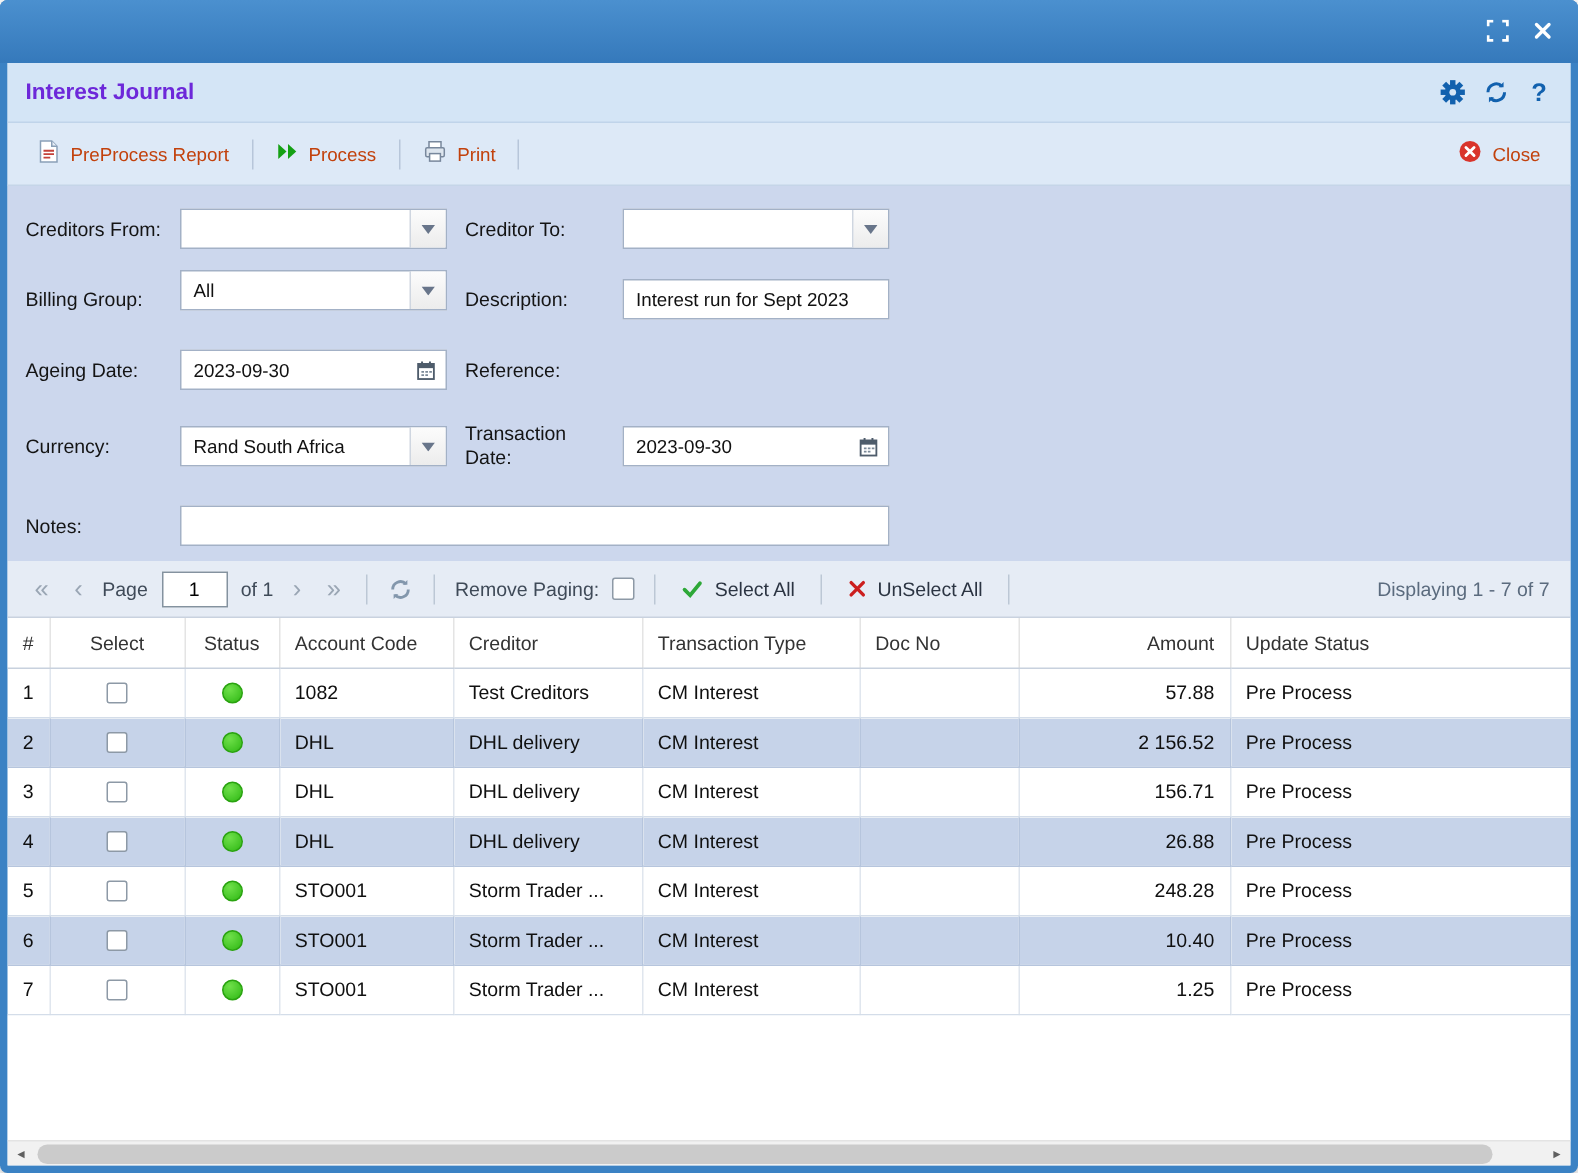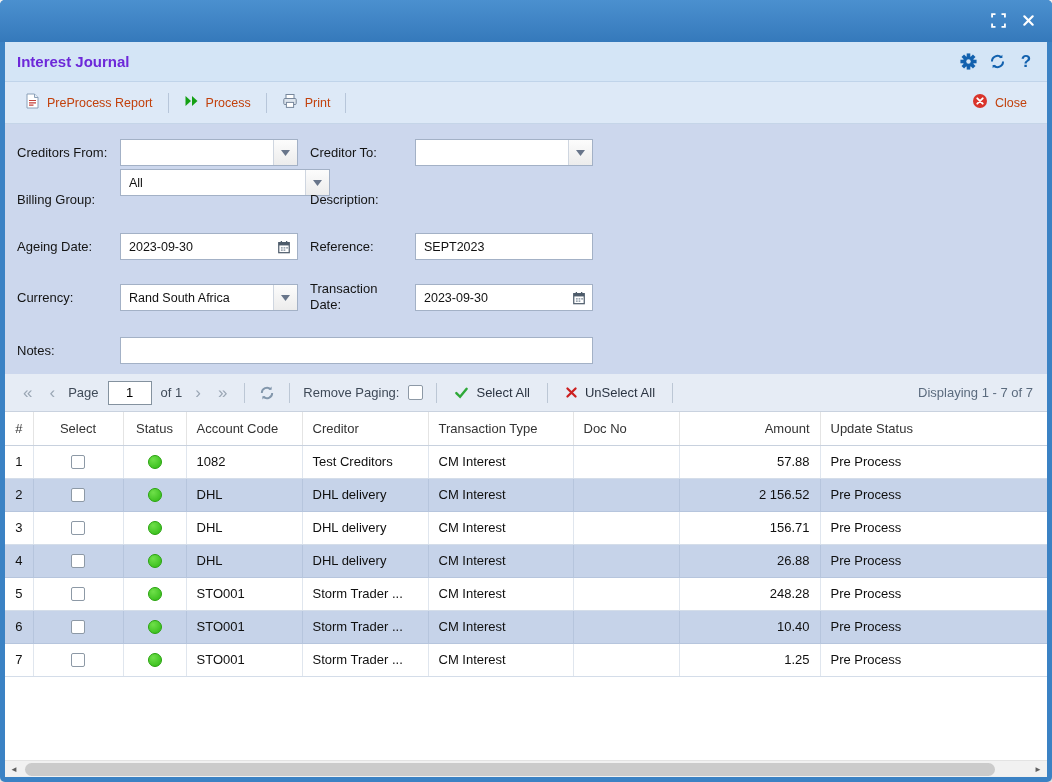--- a/index.html
+++ b/index.html
@@ -196,46 +196,46 @@
       <div class="field" style="left:410px; top:15px; width:178px;">
         <span class="val"></span>
         <span class="combo-btn">
           <svg width="9" height="6" viewBox="0 0 9 6">
               <path d="M0 0h9L4.5 6z" fill="#68758a"></path>
             </svg>
         </span>
       </div>
 
       <div class="f-label" style="left:12px; top:62px;">Billing Group:</div>
-      <div class="field" style="left:115px; top:45px; width:210px;">
+      <div class="field" style="left:115px; top:56px; width:178px;">
         <span class="val">All</span>
         <span class="combo-btn">
           <svg width="9" height="6" viewBox="0 0 9 6">
               <path d="M0 0h9L4.5 6z" fill="#68758a"></path>
             </svg>
         </span>
       </div>
 
       <div class="f-label" style="left:305px; top:62px;">Description:</div>
+      <input class="text-input" style="left: 410px; top: 62px; width: 178px;" value="Interest run for Sept 2023">
 
       <div class="f-label" style="left:12px; top:109px;">Ageing Date:</div>
       <div class="field" style="left:115px; top:109px; width:178px;">
         <span class="val">2023-09-30</span>
         <span class="cal-btn">
           <svg width="14" height="14" viewBox="0 0 16 16">
             <rect x="2" y="3" width="12" height="11.5" fill="#fff" stroke="#4e5c6b" stroke-width="1.4"></rect>
             <rect x="2" y="3" width="12" height="3.2" fill="#4e5c6b"></rect>
             <path d="M5 1.2v3M11 1.2v3" stroke="#4e5c6b" stroke-width="1.5"></path>
             <path d="M4.5 9h2M7.5 9h2M10.5 9h2M4.5 11.5h2M7.5 11.5h2" stroke="#7b8998" stroke-width="1.3"></path>
           </svg>
         </span>
       </div>
 
       <div class="f-label" style="left:305px; top:109px;">Reference:</div>
-      <input class="text-input" style="left: 410px; top: 109px; width: 178px;" value="SEPT2023">
 
       <div class="f-label" style="left:12px; top:160px;">Currency:</div>
       <div class="field" style="left:115px; top:160px; width:178px;">
         <span class="val">Rand South Africa</span>
         <span class="combo-btn">
           <svg width="9" height="6" viewBox="0 0 9 6">
               <path d="M0 0h9L4.5 6z" fill="#68758a"></path>
             </svg>
         </span>
       </div>

